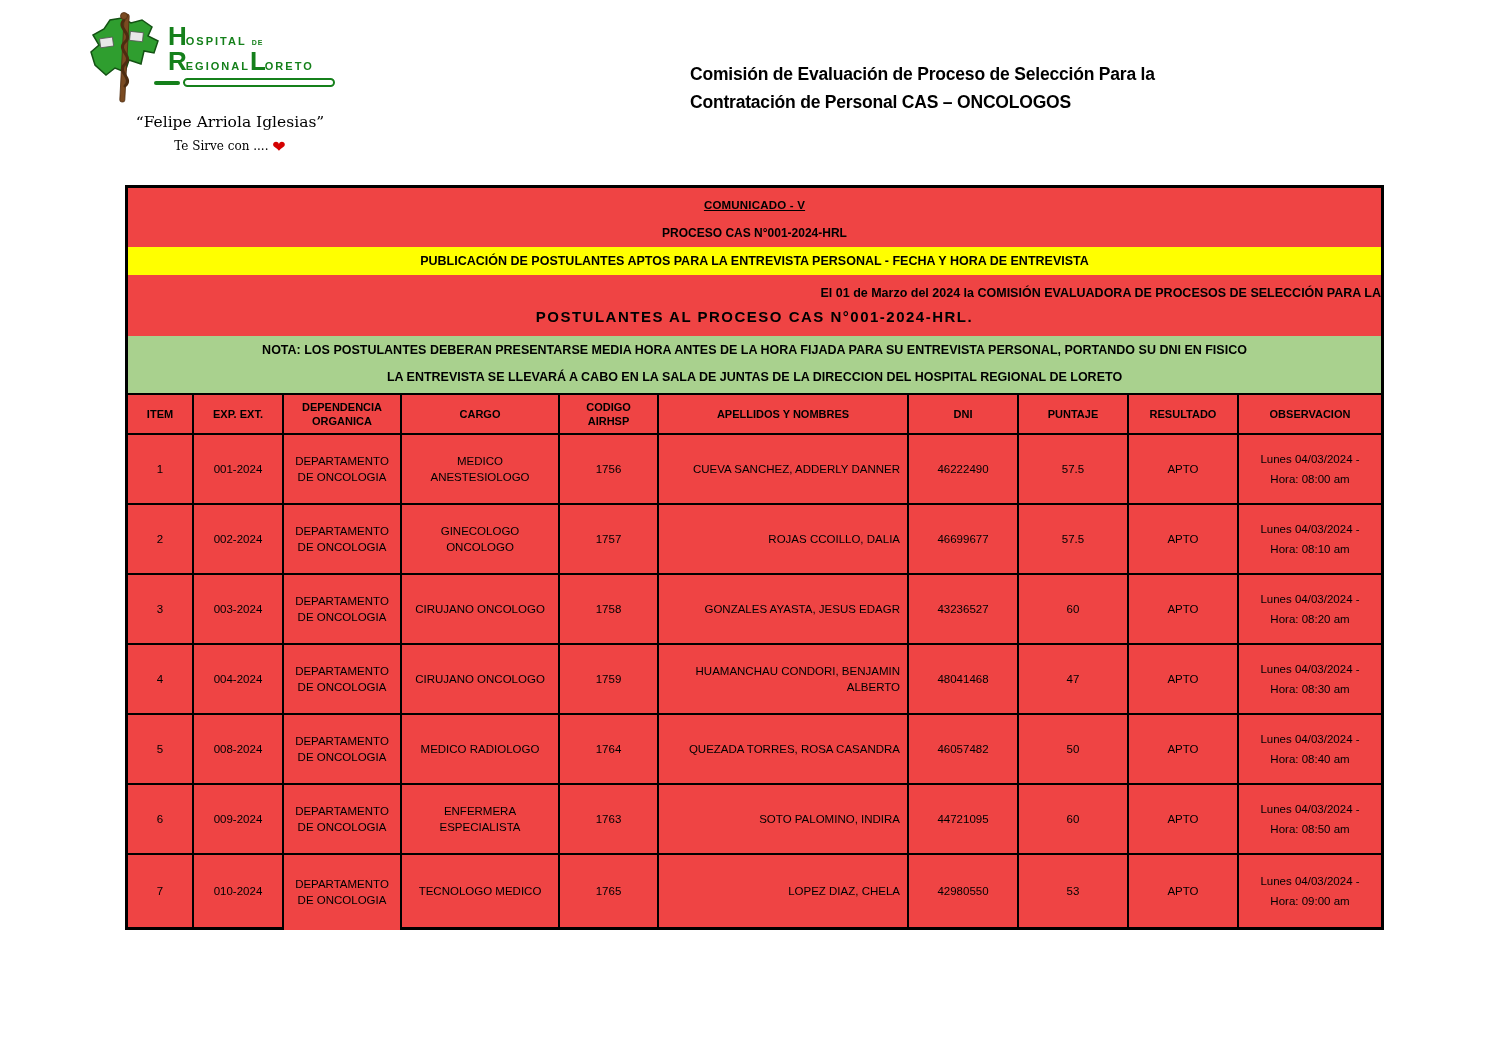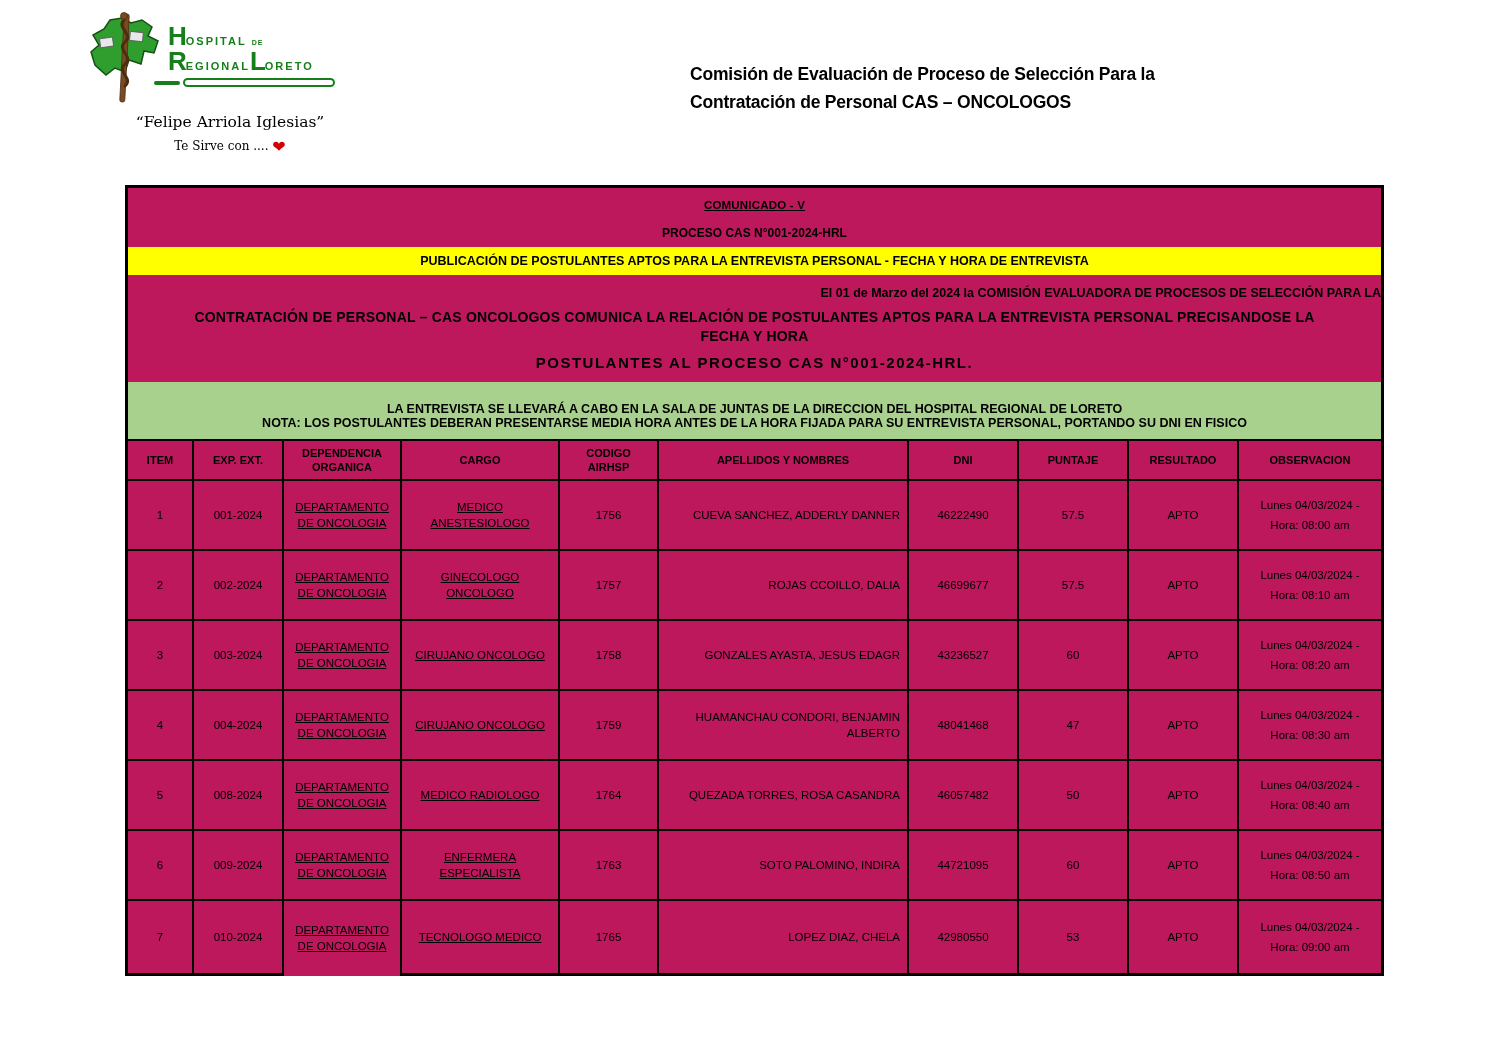--- a/index.html
+++ b/index.html
@@ -25,21 +25,21 @@
   .quote { font-family:"DejaVu Serif", serif; font-size:15.5px; text-align:center; margin-top:7px; margin-left:36px; }
   .slogan { font-family:"DejaVu Serif", serif; font-size:12px; text-align:center; margin-top:6px; margin-left:36px; }
   .heart { color:#d40000; font-size:16px; vertical-align:middle; }
 
   
   .title { position:absolute; left:690px; top:60px; width:540px;
            font-weight:bold; font-size:17.5px; line-height:28px; letter-spacing:-0.2px; }
 
   
   .docbox { position:absolute; left:125px; top:185px; width:1259px;
-            border:3px solid #000; border-bottom:none; background:#be185d; }
+            border:3px solid #000; border-bottom:none; background:#ef4444; }
   .c { text-align:center; font-weight:bold; }
   .comunicado  { font-size:11.5px; text-decoration:underline; margin-top:11px; letter-spacing:0.2px; }
   .proceso     { font-size:12px; margin-top:15px; }
   .band-yellow { margin-top:7px; padding:7px 4px; font-size:12.5px; }
   .intro       { margin-top:11px; font-size:12.5px;text-align:right; }
   .bodyline    { margin-top:8px; font-size:14px; line-height:19px; white-space:pre-line; letter-spacing:0.2px; }
   .postulantes { margin-top:8px; margin-bottom:11px; font-size:15px; letter-spacing:1.5px; }
   .band-green  { padding:7px 4px 9px; }
   .nota1 { font-size:12.5px; }
   .nota2 { font-size:12.5px; margin-top:13px; }
@@ -50,21 +50,21 @@
           overflow:hidden; }
   th { font-size:11px; font-weight:bold; white-space:pre-line; height:40px; line-height:14px; }
   td { font-size:11.5px; line-height:16px; }
   th:first-child, td:first-child { border-left:none; }
   th:last-child,  td:last-child  { border-right:none; }
   tbody tr { height:70px; }
   tbody tr:last-child { height:74px; }
   tbody tr:last-child td { border-bottom:3px solid #000; }
   tbody tr:last-child td.dep { border-bottom:none; }  
   td.l { text-align:right; }
-  td.pre { white-space:pre-line;text-decoration:underline; }
+  td.pre { white-space:pre-line; }
   td.obs { text-align:center; line-height:20px; }
 </style>
 </head>
 <body>
 
 <div class="logo">
   <div class="logo-top">
     <div class="map-wrap">
       <svg width="84" height="96" viewBox="0 0 84 96">
         <path d="M38,8 L47,13 58,10 68,17 64,26 74,31 70,43 60,41 57,54 45,50 41,62 31,58 22,65 11,55 7,42 15,35 9,25 20,19 26,10 Z" fill="#2f9e2f" stroke="#145214" stroke-width="1.5"></path>
@@ -105,26 +105,24 @@
 <div class="title">
   <div>Comisión de Evaluación de Proceso de Selección Para la</div>
   <div>Contratación de Personal CAS – ONCOLOGOS</div>
 </div>
 
 <div class="docbox">
   <div class="c comunicado">COMUNICADO - V</div>
   <div class="c proceso">PROCESO CAS N°001-2024-HRL</div>
   <div class="c band-yellow" id="band-yellow" style="background: rgb(255, 255, 0);">PUBLICACIÓN DE POSTULANTES APTOS PARA LA ENTREVISTA PERSONAL - FECHA Y HORA DE ENTREVISTA</div>
   <div class="c intro">El 01 de Marzo del 2024 la COMISIÓN EVALUADORA DE PROCESOS DE SELECCIÓN PARA LA</div>
-  <div class="c bodyline">CONTRATACIÓN DE PERSONAL – CAS ONCOLOGOS COMUNICA LA RELACIÓN DE POSTULANTES APTOS PARA LA ENTREVISTA PERSONAL PRECISANDOSE LA
-FECHA Y HORA</div>
   <div class="c postulantes">POSTULANTES AL PROCESO CAS N°001-2024-HRL.</div>
   <div class="band-green" id="band-green" style="background: rgb(169, 209, 142);">
+    <div class="c nota1">NOTA: LOS POSTULANTES DEBERAN PRESENTARSE MEDIA HORA ANTES DE LA HORA FIJADA PARA SU ENTREVISTA PERSONAL, PORTANDO SU DNI EN FISICO</div>
     <div class="c nota2">LA ENTREVISTA SE LLEVARÁ A CABO EN LA SALA DE JUNTAS DE LA DIRECCION DEL HOSPITAL REGIONAL DE LORETO</div>
-    <div class="c nota1">NOTA: LOS POSTULANTES DEBERAN PRESENTARSE MEDIA HORA ANTES DE LA HORA FIJADA PARA SU ENTREVISTA PERSONAL, PORTANDO SU DNI EN FISICO</div>
   </div>
 
   <table>
     <colgroup>
       <col style="width:65px">
         <col style="width:90px">
         <col style="width:118px">
         <col style="width:158px">
       <col style="width:99px">
         <col style="width:250px">

